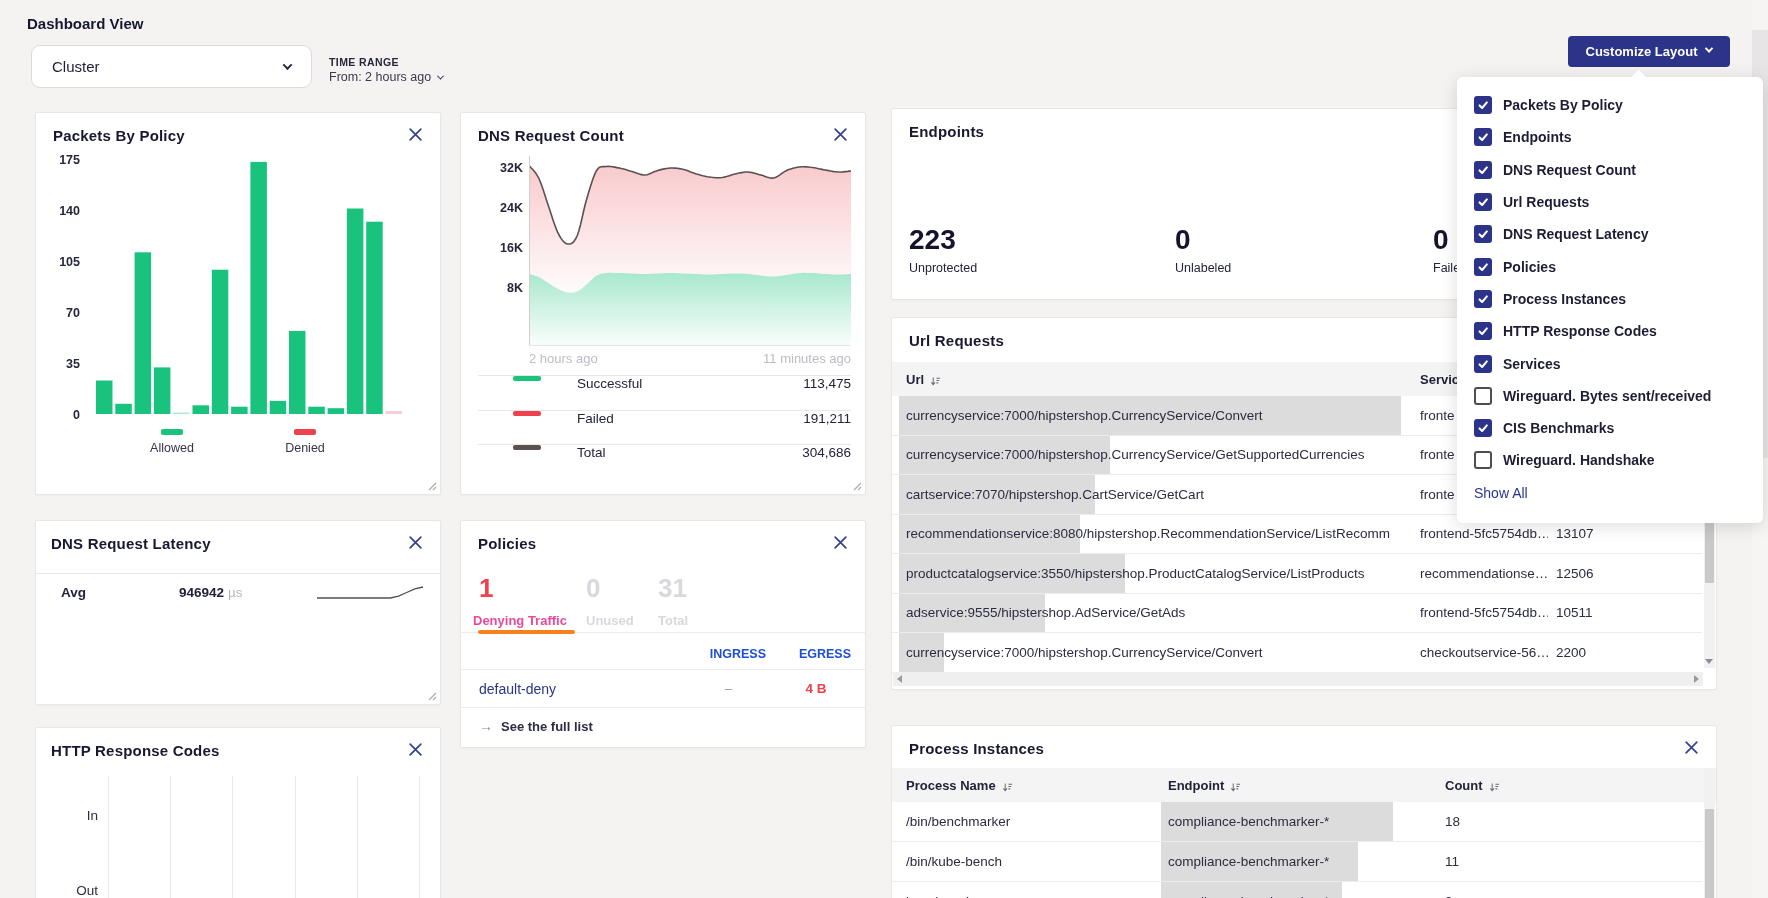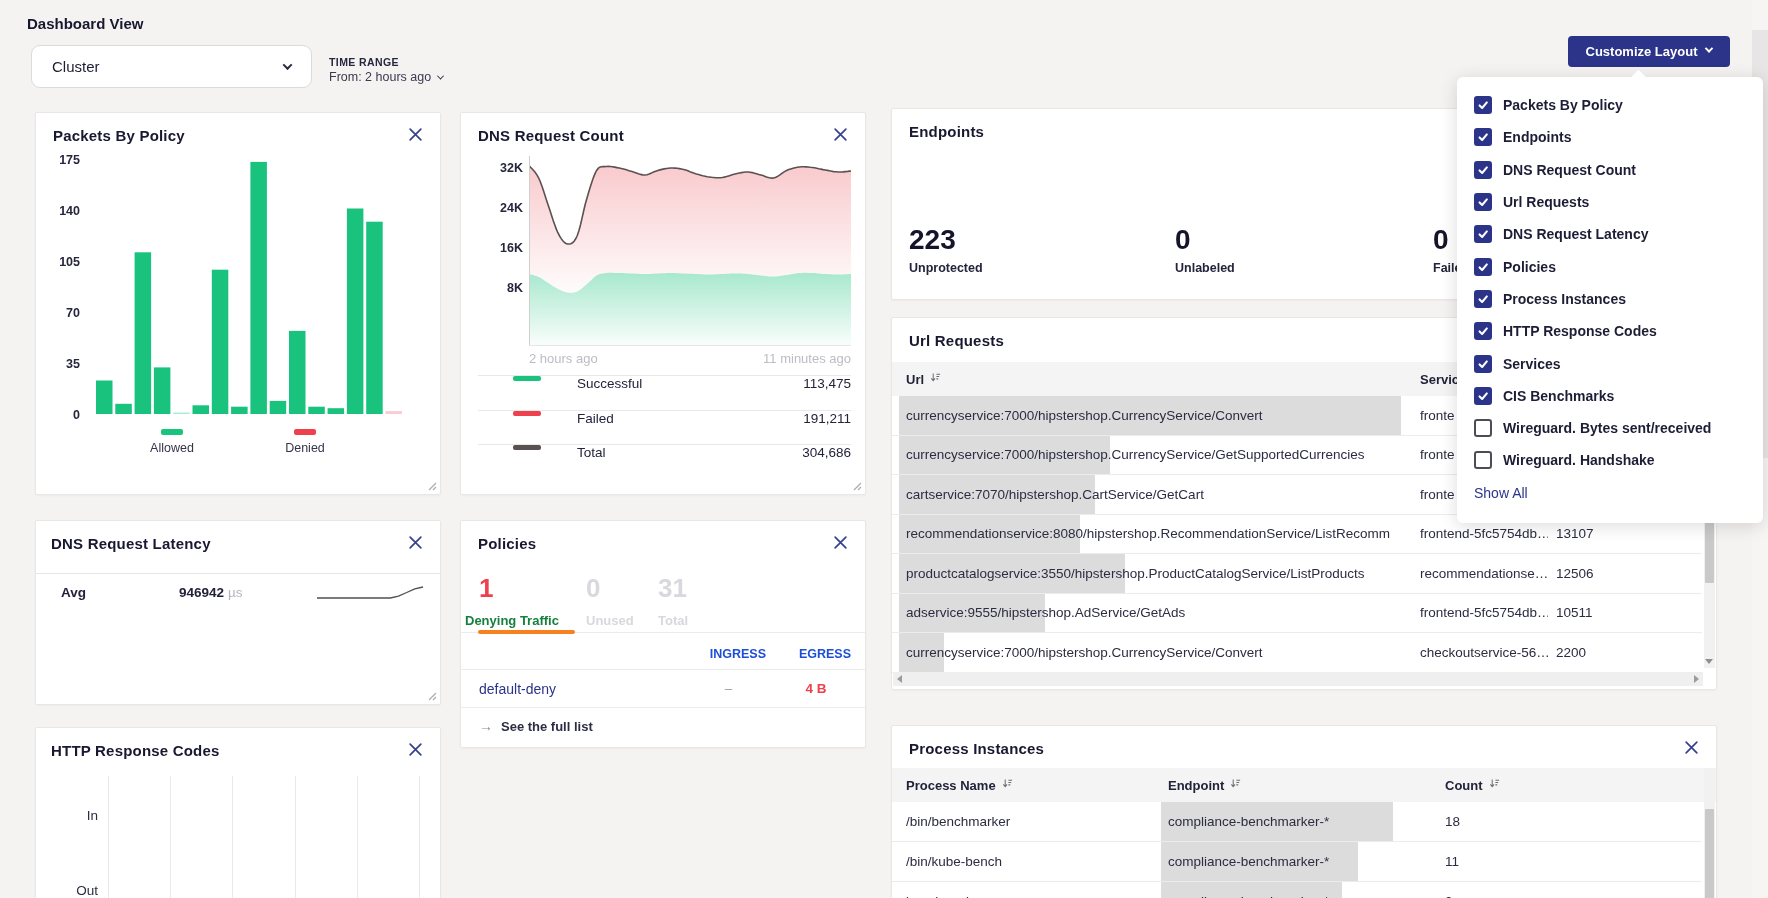--- a/index.html
+++ b/index.html
@@ -43,24 +43,24 @@
   
   .dc-tick{position:absolute;left:18px;width:44px;text-align:right;font-size:12.5px;font-weight:700;color:#26263c}
   .dc-xlabels{position:absolute;left:68px;top:238px;width:322px;display:flex;justify-content:space-between;font-size:13px;color:#bcbcc4}
   .dc-legend{position:absolute;left:17px;top:262px;width:373px}
   .dc-row{height:34.5px;border-top:1px solid #e8e8e8;display:flex;align-items:flex-start}
   .dc-sw{width:28px;height:5px;border-radius:2px;margin-left:35px}
   .dc-name{margin-left:36px;font-size:13.5px;color:#23233b}
   .dc-val{margin-left:auto;font-size:13.5px;color:#23233b}
   
   .ep-num{position:absolute;top:115px;font-size:28px;font-weight:800;color:#14142b}
-  .ep-lab{position:absolute;top:152px;font-size:12.5px;font-weight:700;color:#23233b}
+  .ep-lab{position:absolute;top:152px;font-size:12.5px;font-weight:400;color:#23233b}
   
   .thead{position:absolute;left:0;top:44px;width:100%;height:34px;background:#f4f4f4;display:flex;align-items:center}
-  .th{display:flex;align-items:flex-start;font-size:13px;font-weight:700;color:#22223a;cursor:pointer}
+  .th{display:flex;align-items:flex-end;font-size:13px;font-weight:700;color:#22223a;cursor:pointer}
   .sorti{width:11px;height:11px;margin-left:6px}
   .sorti path{stroke:#6b6b76;stroke-width:1.1;fill:none}
   .trow{position:relative;height:39.5px;border-bottom:1px solid #ececec}
   .cell{position:absolute;top:0;height:100%;display:flex;align-items:center;font-size:13.5px;color:#2c2c42;white-space:nowrap;overflow:hidden}
   .chipcell{padding-left:7px;padding-right:7px}
   
   .vtrack{position:absolute;width:11px;background:#f1f1f1}
   .vthumb{position:absolute;left:1px;width:9px;background:#c9c9c9;border-radius:1px;cursor:pointer}
   .tri-d{width:0;height:0;border-left:4px solid transparent;border-right:4px solid transparent;border-top:5px solid #8d8d95;position:absolute;left:1px}
   .htrack{position:absolute;left:1px;height:14px;background:#efefef;display:flex;align-items:center;justify-content:space-between;padding:0 4px}
@@ -298,21 +298,21 @@
       <path d="M8 1 L1 8 M8 5 L5 8"></path>
     </svg>
 </div>
 
 <div class="card" style="left:460px;top:520px;width:406px;height:228px">
   <div class="card-title">Policies</div>
   <div class="xbtn"><svg viewBox="0 0 14 14">
         <path d="M2 2 L12 12 M12 2 L2 12"></path>
       </svg></div>
   <div class="po-num" style="left:18px;color:#ee404d">1</div>
-  <div class="po-lab" style="left:4px;color:#15803d">Denying Traffic</div>
+  <div class="po-lab" style="left:12px;color:#ec4899">Denying Traffic</div>
   <div class="po-num" style="left:125px;color:#d8d8dd">0</div>
   <div class="po-lab" style="left:125px;color:#d8d8dd">Unused</div>
   <div class="po-num" style="left:197px;color:#d8d8dd">31</div>
   <div class="po-lab" style="left:197px;color:#d8d8dd">Total</div>
   <div class="po-line"></div>
   <div class="po-underline"></div>
   <div class="po-th" style="left:230px;width:75px;text-align:right">INGRESS</div>
   <div class="po-th" style="left:320px;width:70px;text-align:right">EGRESS</div>
   <div class="po-border" style="top:148px"></div>
   <div class="po-name">default-deny</div>
@@ -459,32 +459,32 @@
     <span class="mi-label">HTTP Response Codes</span>
   </div>
   <div class="menu-item checked">
     <span class="cbx">
         <svg viewBox="0 0 14 14">
           <path d="M3 7.5 L6 10.5 L11.5 4"></path>
         </svg>
       </span>
     <span class="mi-label">Services</span>
   </div>
-  <div class="menu-item checked">
-    <span class="cbx">
-        <svg viewBox="0 0 14 14">
-          <path d="M3 7.5 L6 10.5 L11.5 4"></path>
-        </svg>
-      </span>
-    <span class="mi-label">CIS Benchmarks</span>
-  </div>
   <div class="menu-item">
     <span class="cbx"></span>
     <span class="mi-label">Wireguard. Bytes sent/received</span>
   </div>
+  <div class="menu-item checked">
+    <span class="cbx">
+        <svg viewBox="0 0 14 14">
+          <path d="M3 7.5 L6 10.5 L11.5 4"></path>
+        </svg>
+      </span>
+    <span class="mi-label">CIS Benchmarks</span>
+  </div>
   <div class="menu-item">
     <span class="cbx"></span>
     <span class="mi-label">Wireguard. Handshake</span>
   </div>
   <span class="show-all">Show All</span>
 </div>
 
 <div class="page-sb">
   <div class="th"></div>
 </div>

